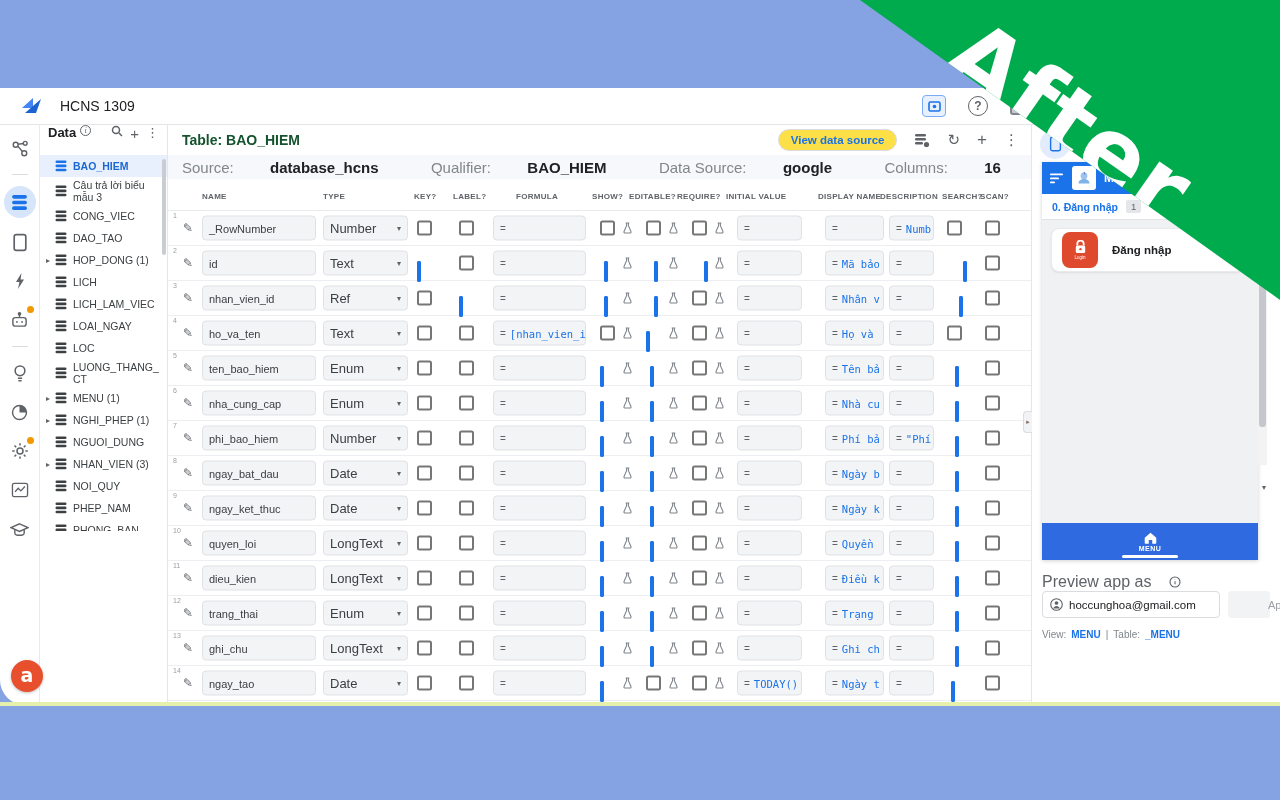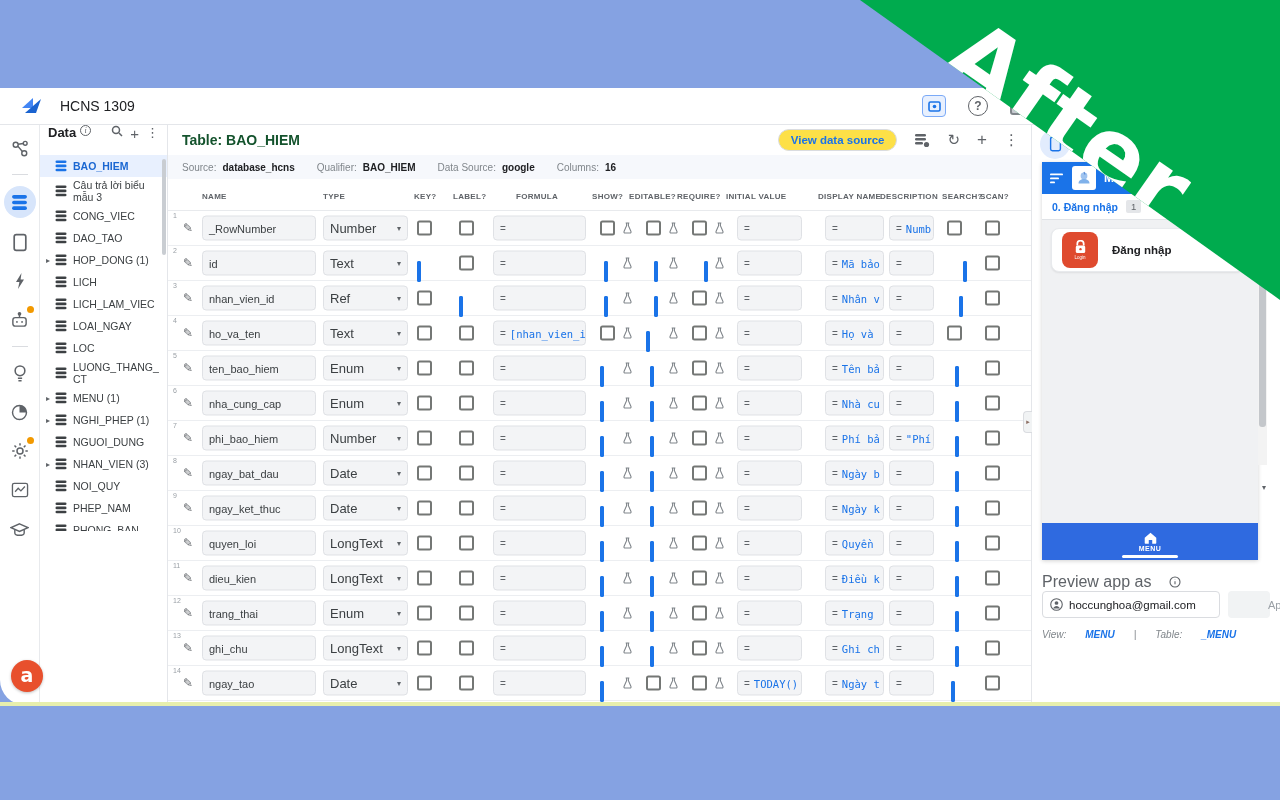--- a/index.html
+++ b/index.html
@@ -51,21 +51,21 @@
   .usr-row{display:flex;align-items:center;gap:7px;margin-top:10px;color:#3c4043;}
   .usr-row span{font-size:11px;}
 
   
   .main{width:864px;flex:none;position:relative;background:#fff;border-right:1px solid #e4e6ea;}
   .m-titlerow{height:30px;display:flex;align-items:center;padding:0 12px 0 14px;}
   .m-title{font-size:14px;font-weight:bold;color:#14532d;}
   .m-tools{margin-left:auto;display:flex;align-items:center;gap:17px;}
   .vds-btn{border:1px solid #dadce0;border-radius:14px;color:#1a73e8;font-size:11.5px;font-weight:bold;padding:4px 12px;background:#fde047;cursor:pointer;}
   .tic{color:#5f6368;font-size:15px;display:flex;align-items:center;cursor:pointer;}
-  .m-srcrow{height:24px;background:#f6f8fc;display:flex;align-items:center;gap:6px;padding:0 14px;font-size:10px;}
+  .m-srcrow{height:24px;background:#f6f8fc;display:flex;align-items:center;gap:6px;padding:0 14px;font-size:15px;justify-content:space-between;}
   .src-l{color:#80868b;}
   .src-v{color:#202124;font-weight:bold;margin-right:16px;}
   .gridhdr{height:32px;position:relative;border-bottom:1px solid #e8eaed;}
   .gh{position:absolute;bottom:9px;font-size:8px;font-weight:bold;color:#5f6368;letter-spacing:.3px;white-space:nowrap;}
   .rows{position:relative;}
   .grow{height:35px;position:relative;border-bottom:1px solid #eceef1;}
   .ct{position:absolute;top:50%;transform:translateY(-50%);}
   .rownum{position:absolute;left:5px;top:1px;font-size:7px;color:#9aa0a6;transform:none;}
   .pencil{left:15px;color:#5f6368;font-size:12px;cursor:pointer;}
   .pill{height:25px;background:#f3f4f6;border:1px solid #dfe1e5;border-radius:4px;display:flex;align-items:center;padding:0 6px;overflow:hidden;white-space:nowrap;}
@@ -110,21 +110,21 @@
   .ph-botnav{height:37px;background:#2f6ae0;flex:none;display:flex;flex-direction:column;align-items:center;justify-content:center;position:relative;cursor:pointer;}
   .ph-botnav .bn-label{color:#fff;font-size:7px;font-weight:bold;letter-spacing:.5px;margin-top:1px;}
   .bn-indicator{position:absolute;bottom:2px;left:50%;transform:translateX(-50%);width:56px;height:3px;background:#fff;border-radius:2px;}
   .ph-scroll{position:absolute;right:13px;top:40px;width:9px;height:300px;background:#f3f3f3;}
   .ph-thumb{position:absolute;left:1px;top:62px;width:7px;height:200px;background:#c4c7cb;border-radius:3px;}
   .ph-darr{position:absolute;right:14px;top:358px;font-size:8px;color:#5f6368;}
   .pa-label{position:absolute;left:10px;top:448px;font-size:16px;color:#5f6368;display:flex;align-items:center;gap:18px;}
   .pa-input{position:absolute;left:10px;top:466px;width:178px;height:27px;border:1px solid #dadce0;border-radius:4px;background:#fff;display:flex;align-items:center;padding:0 7px;gap:6px;}
   .pa-input span{font-size:11.5px;color:#202124;}
   .apply-btn{position:absolute;left:196px;top:466px;width:42px;height:27px;background:#f1f3f4;border:none;border-radius:4px;color:#9aa0a6;font-size:11px;cursor:default;padding-left:40px;}
-  .pa-footer{position:absolute;left:10px;top:504px;font-size:10px;color:#80868b;display:flex;gap:19px;align-items:flex-end;font-style:italic;}
+  .pa-footer{position:absolute;left:10px;top:504px;font-size:10px;color:#80868b;display:flex;gap:5px;align-items:flex-end;}
   .pa-footer .lnk{color:#1a73e8;font-weight:bold;font-size:10px;cursor:pointer;}
 
   
   .brand{position:absolute;left:11px;top:660px;width:32px;height:32px;border-radius:50%;background:#e8502d;display:flex;align-items:center;justify-content:center;box-shadow:0 1px 3px rgba(0,0,0,.25);}
   .brand span{color:#fff;font-size:19px;font-weight:bold;font-family:"DejaVu Sans",sans-serif;margin-top:-2px;}
 
   
   .ribbon{position:absolute;top:0;right:0;width:420px;height:300px;clip-path:polygon(0 0,100% 0,100% 100%);background:#00ab4e;z-index:40;overflow:hidden;}
   .ribbon span{position:absolute;left:128px;top:-2px;transform:rotate(35deg);transform-origin:0 0;color:#fff;font-size:94px;font-weight:bold;font-family:"DejaVu Sans",sans-serif;letter-spacing:1px;}
 </style>

